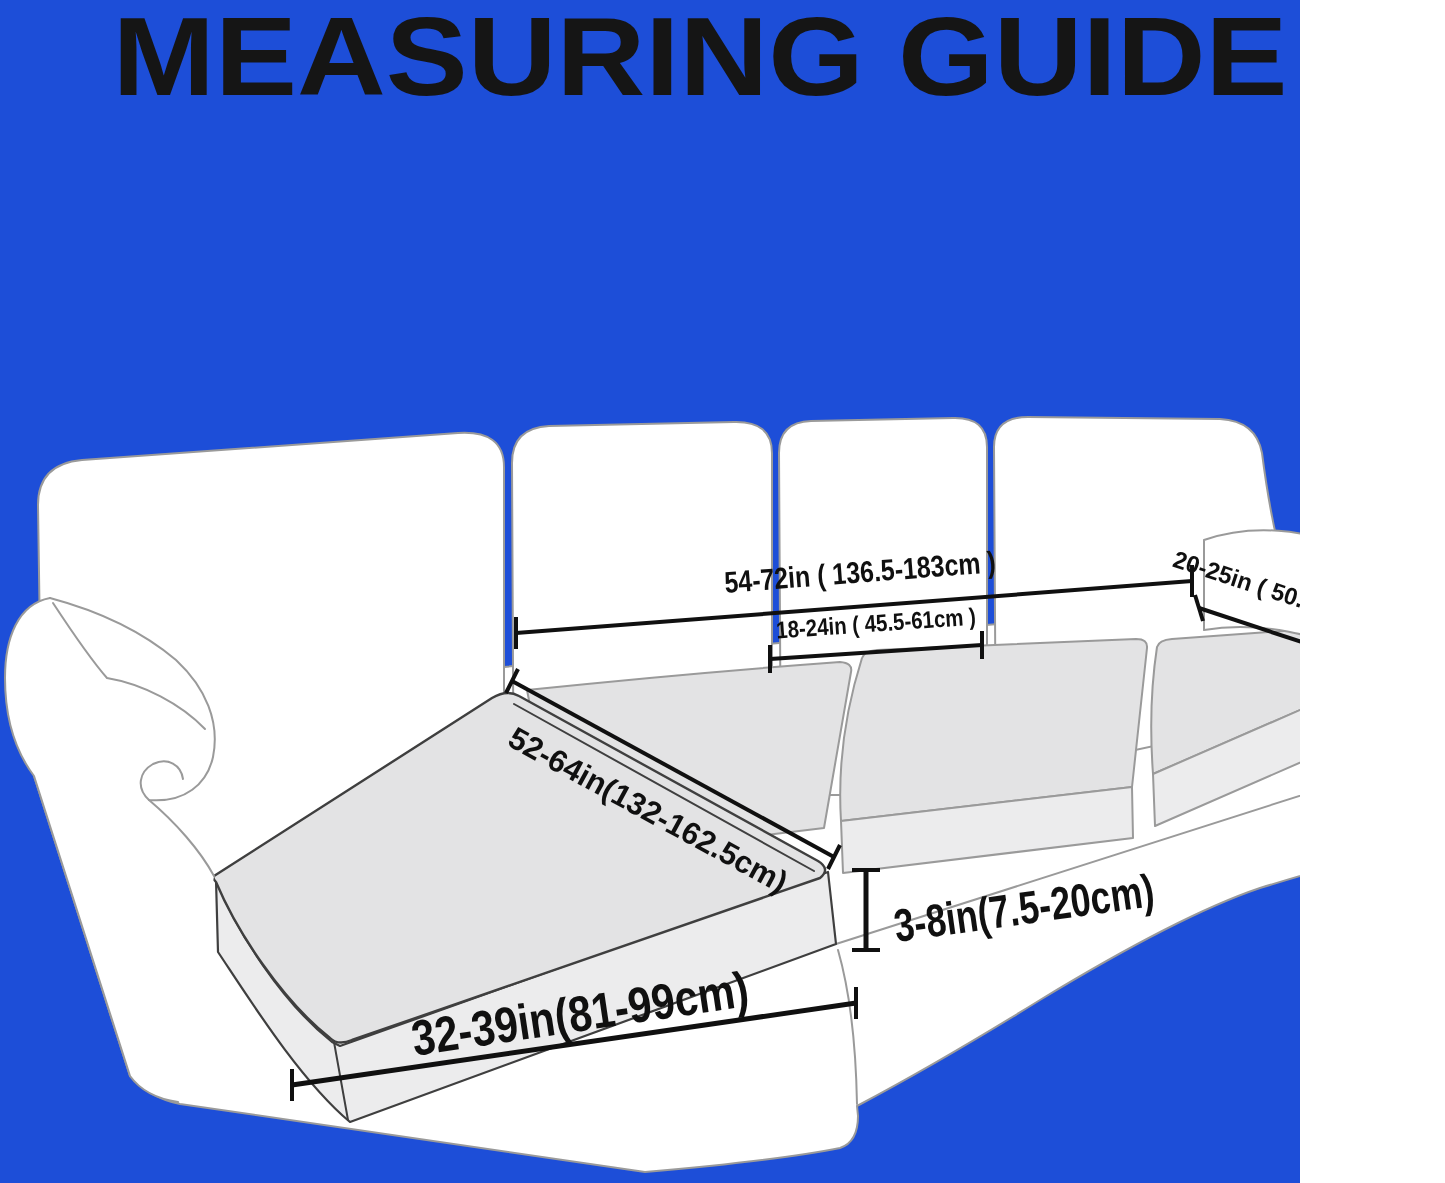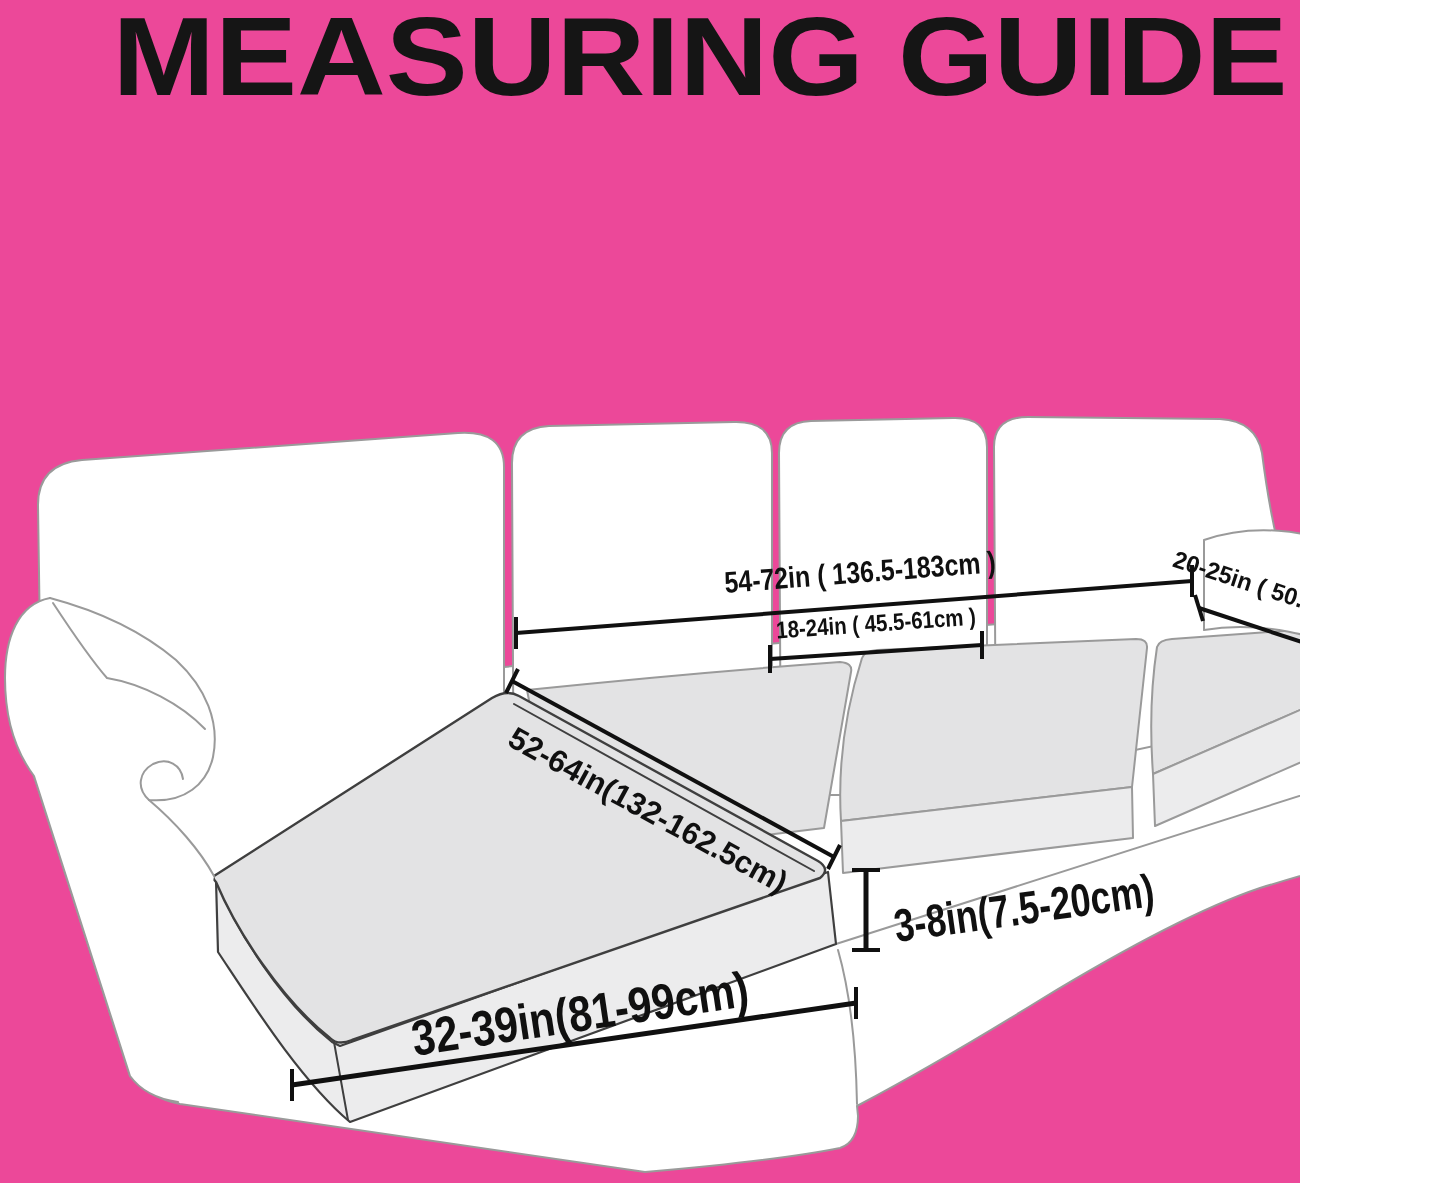--- a/index.html
+++ b/index.html
@@ -1,16 +1,16 @@
 <!DOCTYPE html>
 <html><head>
 <meta charset="utf-8">
 <style>
   html,body{margin:0;padding:0;background:#ffffff;}
-  .page{position:relative;width:1300px;height:1183px;background:#ec4899;overflow:hidden;
+  .page{position:relative;width:1300px;height:1183px;background:#1d4ed8;overflow:hidden;
         font-family:"Liberation Sans",sans-serif;}
   svg{display:block;}
 
   
   .title-text{font-family:"Liberation Sans",sans-serif;font-weight:bold;fill:#151515;}
   .meas-label{font-family:"Liberation Sans",sans-serif;font-weight:bold;fill:#101010;}
 
   
   .ln-light{fill:none;stroke:#9a9a9a;stroke-width:2;stroke-linecap:round;stroke-linejoin:round;}
   .fill-white{fill:#ffffff;stroke:#9a9a9a;stroke-width:2;stroke-linejoin:round;}

